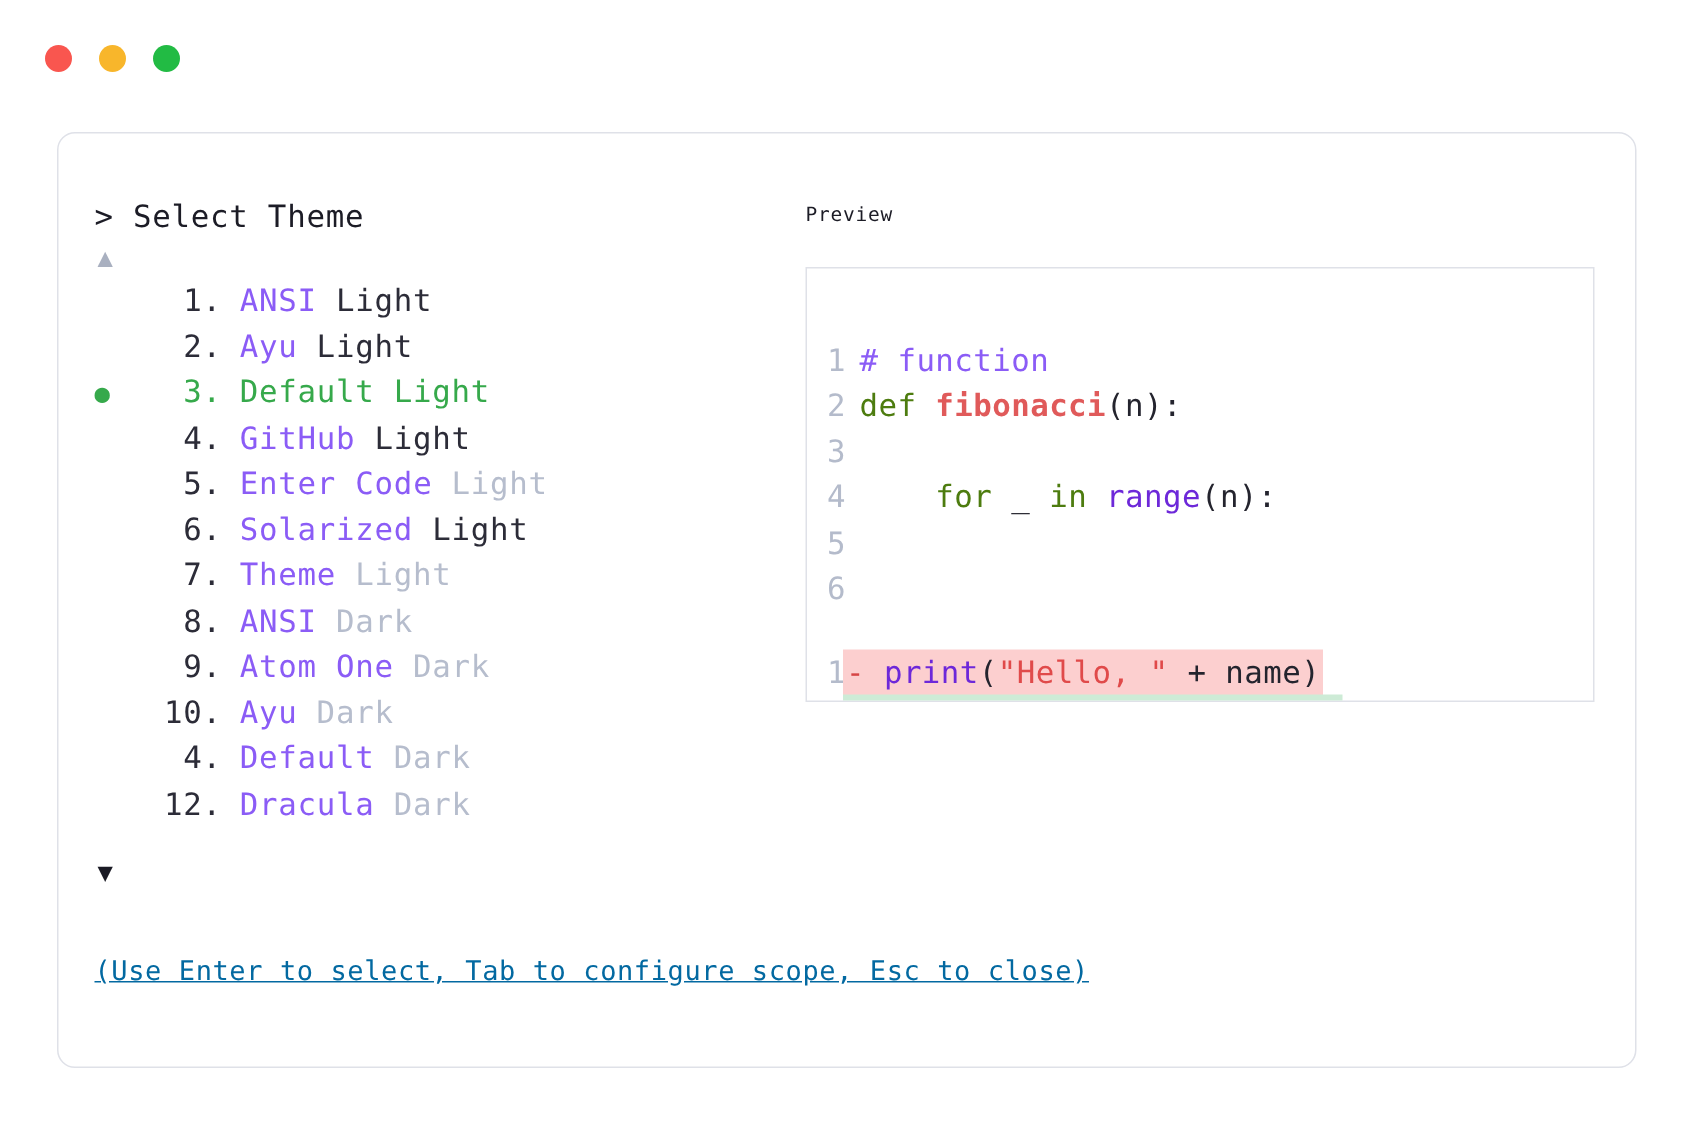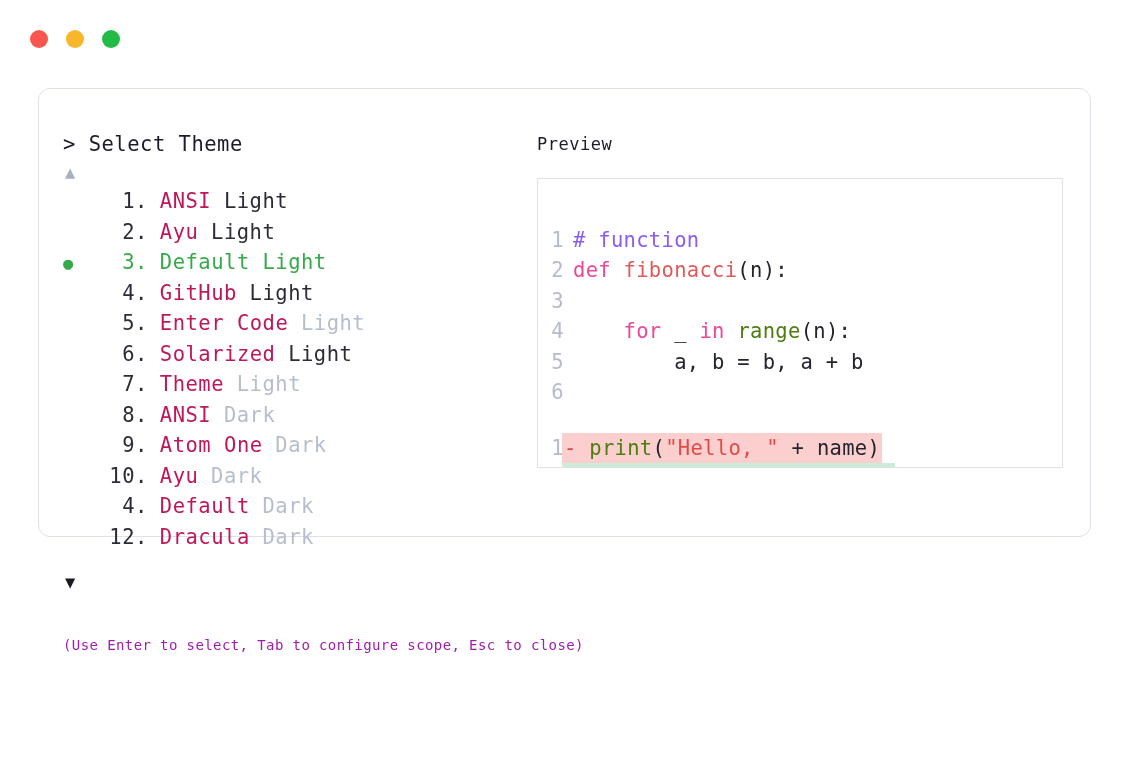--- a/index.html
+++ b/index.html
@@ -34,21 +34,21 @@
   .dot-close  { background: #f9564f; }
   .dot-min    { background: #f8b62b; }
   .dot-max    { background: #22bb44; }
 
   
   .card {
     position: absolute;
     left: 38px;
     top: 88px;
     width: 1053px;
-    height: 449px;
+    height: 624px;
     box-sizing: border-box;
     border: 1.5px solid #dfe1e8;
     border-radius: 12px;
     background: #ffffff;
   }
 
   .card-inner {
     position: relative;
     width: 100%;
     height: 100%;
@@ -110,53 +110,54 @@
     flex: 0 0 46px;
     text-align: right;
     color: #2c2c38;
   }
   .theme-item .dot-sep {
     flex: 0 0 auto;
     color: #2c2c38;
   }
   .theme-item .name {
     margin-left: 12px;
-    color: #be185d;
+    color: #8b5cf6;
   }
   .theme-item .variant {
     margin-left: 0.62em;
   }
   .theme-item .variant.dim   { color: #b6bdcd; }
   .theme-item .variant.solid { color: #2c2c38; }
 
   .theme-item.selected .idx,
   .theme-item.selected .dot-sep,
   .theme-item.selected .name,
   .theme-item.selected .variant { color: #36a94b; }
 
   
   .footer-hint {
     position: absolute;
     left: 24px;
     top: 548px;
-    font-size: 14px;
+    font-size: 18px;
     letter-spacing: 0.4px;
-    color: #a21caf;
-    white-space: pre;
+    color: #0369a1;
+    white-space: pre;
+    text-decoration: underline;
   }
 
   
   .right-col {
     position: absolute;
     left: 498px;
     top: 42px;
     width: 530px;
   }
   .preview-label {
-    font-size: 17px;
+    font-size: 13px;
     color: #1c1c26;
     letter-spacing: 0.5px;
     line-height: 26px;
     white-space: pre;
   }
   .preview-box {
     margin-top: 21px;
     width: 526px;
     height: 290px;
     box-sizing: border-box;
@@ -201,23 +202,23 @@
     display: inline-block;
     padding: 3px 2px 4px 2px;
     margin-left: -2px;
   }
   .code-line.diff .ln { color: #b4bbcb; }
   .sign-del { color: #d64545; }
   .sign-add { color: #2f9e4f; }
 
   
   .tok-comment { color: #8b5cf6; }
-  .tok-kw      { color: #ec4899; text-align: center; }
-  .tok-fn-def  { color: #e05a5a; }
-  .tok-builtin { color: #4d7c0f; }
+  .tok-kw      { color: #4d7c0f; text-align: center; }
+  .tok-fn-def  { color: #e05a5a; font-weight: bold; }
+  .tok-builtin { color: #6d28d9; }
   .tok-str     { color: #e04a4a; }
   .tok-plain   { color: #24242e; }
   .tok-num     { color: #24242e; }
 </style>
 </head>
 <body>
 
 <div class="window-dots">
   <span class="dot dot-close"></span>
   <span class="dot dot-min"></span>
@@ -255,21 +256,21 @@
 
     <div class="right-col">
       <div class="preview-label">Preview</div>
 
       <div class="preview-box">
         <div class="code-area" id="code-area">
             <div class="code-line"><span class="ln">1</span><span class="src"><span class="tok-comment"># function</span></span></div>
             <div class="code-line"><span class="ln">2</span><span class="src"><span class="tok-kw">def </span><span class="tok-fn-def">fibonacci</span><span class="tok-plain">(n):</span></span></div>
             <div class="code-line"><span class="ln">3</span></div>
             <div class="code-line"><span class="ln">4</span><span class="src"><span class="tok-plain">    </span><span class="tok-kw">for</span><span class="tok-plain"> _ </span><span class="tok-kw">in</span><span class="tok-plain"> </span><span class="tok-builtin">range</span><span class="tok-plain">(n):</span></span></div>
-            <div class="code-line"><span class="ln">5</span><span class="src"><span class="tok-plain">        a, b = b, a + b</span></span></div>
+            <div class="code-line"><span class="ln">5</span></div>
             <div class="code-line"><span class="ln">6</span></div>
           </div>
         <div class="code-area diff-block" id="diff-area" style="top:225px;">
             <div class="code-line diff diff-del"><span class="ln">1</span><span class="src hl" style="background: rgb(252, 207, 207);"><span class="sign-del">- </span><span class="tok-builtin">print</span><span class="tok-plain">(</span><span class="tok-str">"Hello, "</span><span class="tok-plain"> + name)</span></span></div>
             <div class="code-line diff diff-add"><span class="ln">1</span><span class="src hl" style="background: rgb(205, 235, 214);"><span class="sign-add">+ </span><span class="tok-builtin">print</span><span class="tok-plain">(</span><span class="tok-str">f"Hello, {name}!"</span><span class="tok-plain">)</span></span></div>
           </div>
       </div>
     </div>
 
   </div>

